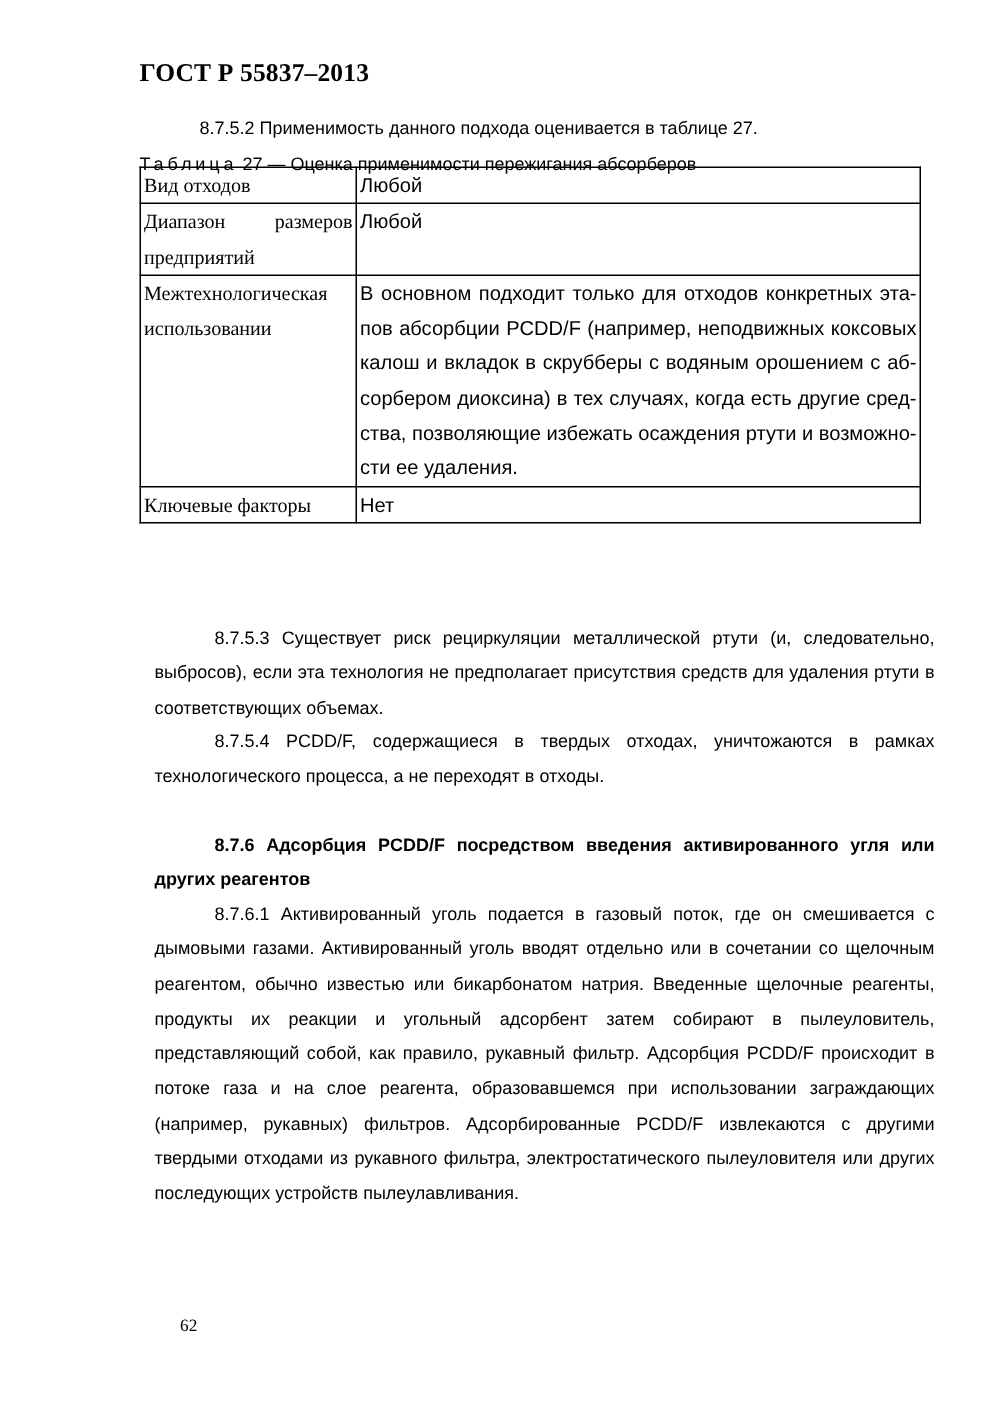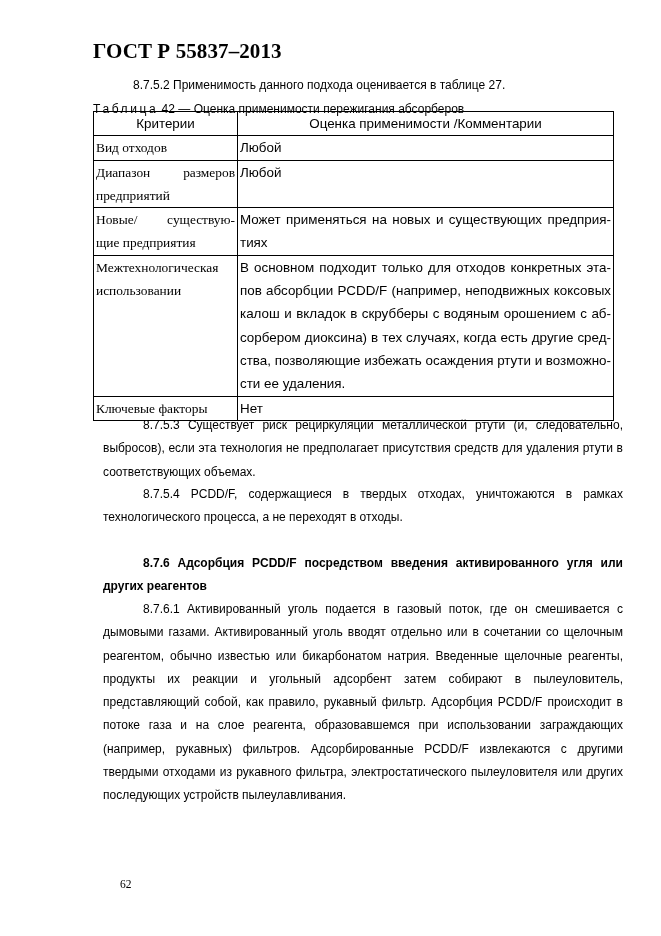--- a/index.html
+++ b/index.html
@@ -1,20 +1,20 @@
 <!DOCTYPE html>
 <html><head>
 <meta charset="utf-8">
 <style>
   html, body { margin: 0; padding: 0; background: #ffffff; }
   body { width: 661px; height: 936px; position: relative; overflow: hidden; color: #000; }
   .page { position: absolute; left: 0; top: 0; width: 661px; height: 936px; }
   .doc-header {
     position: absolute; left: 93px; top: 39px;
-    font-family: "Liberation Serif", serif; font-weight: bold; font-size: 21px; letter-spacing: 0.1px; text-align: right;
+    font-family: "Liberation Serif", serif; font-weight: bold; font-size: 17px; letter-spacing: 0.1px; text-align: right;
   }
   .sans { font-family: "Liberation Sans", sans-serif; font-size: 12px; margin-top: 12px; }
   .line { position: absolute; white-space: nowrap; }
   .para {
     position: absolute; left: 103px; width: 520px;
     font-family: "Liberation Sans", sans-serif; font-size: 12px;
     line-height: 23.3px; text-align: justify; text-indent: 40px;
   }
   .para.bold { font-weight: bold; }
   .table-caption { position: absolute; left: 93px; top: 90px; }
@@ -41,55 +41,41 @@
 <body>
 
 <div class="page">
 
   <div class="doc-header">ГОСТ Р 55837–2013</div>
 
   <div class="line sans" style="left:133px; top:66px;">8.7.5.2 Применимость данного подхода оценивается в таблице 27.</div>
 
   <div class="table-caption sans">
     <span class="spaced">Таблица</span>
-    <span>42</span>
+    <span>27</span>
     <span>— Оценка применимости пережигания абсорберов</span>
   </div>
 
   <table class="tbl">
     <tbody>
-        <tr>
-      <th>Критерии</th>
-      <th>Оценка применимости /Комментарии</th>
-    </tr>
     <tr>
       <td class="c1">
         <span>Вид отходов</span>
       </td>
       <td class="c2">
         <span>Любой</span>
       </td>
     </tr>
     <tr>
       <td class="c1">
         <span class="just-line">Диапазон размеров</span>
         <span>предприятий</span>
       </td>
       <td class="c2">
         <span>Любой</span>
-      </td>
-    </tr>
-    <tr>
-      <td class="c1">
-        <span class="just-line">Новые/ существую-</span>
-        <span>щие предприятия</span>
-      </td>
-      <td class="c2">
-        <span class="just-line">Может применяться на новых и существующих предприя-</span>
-        <span>тиях</span>
       </td>
     </tr>
     <tr>
       <td class="c1">
         <span style="display:block">Межтехнологическая</span>
         <span>использовании</span>
       </td>
       <td class="c2">
         <span class="just-line">В основном подходит только для отходов конкретных эта-</span>
         <span class="just-line">пов абсорбции PCDD/F (например, неподвижных коксовых</span>

